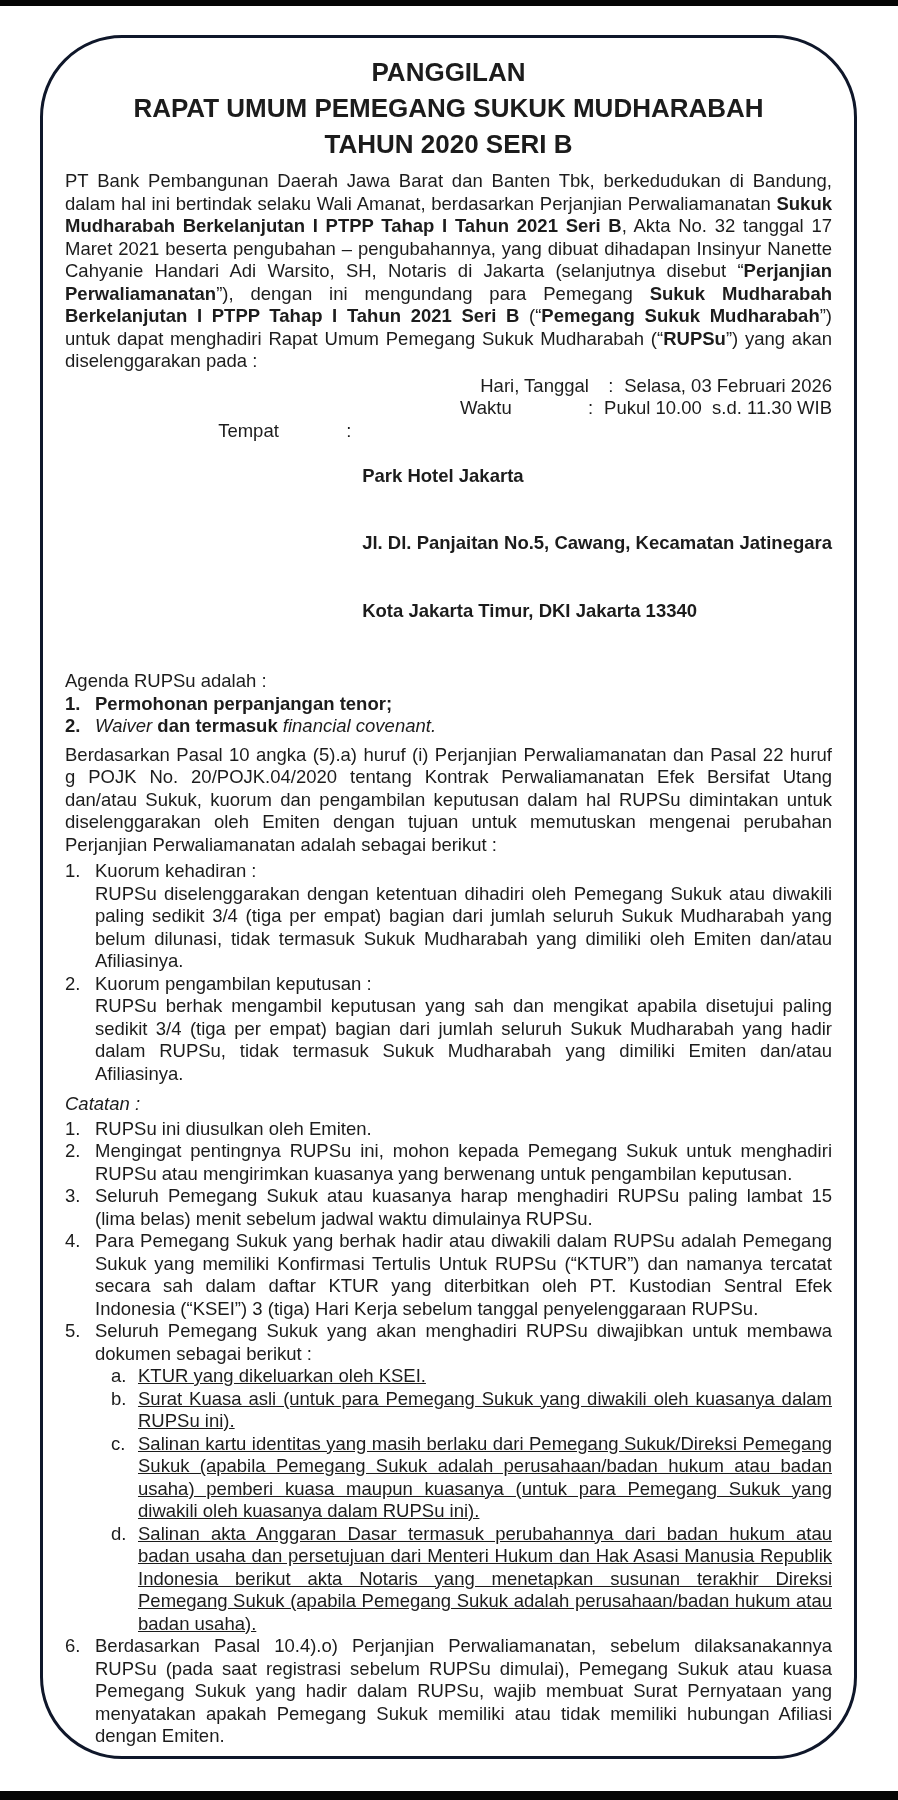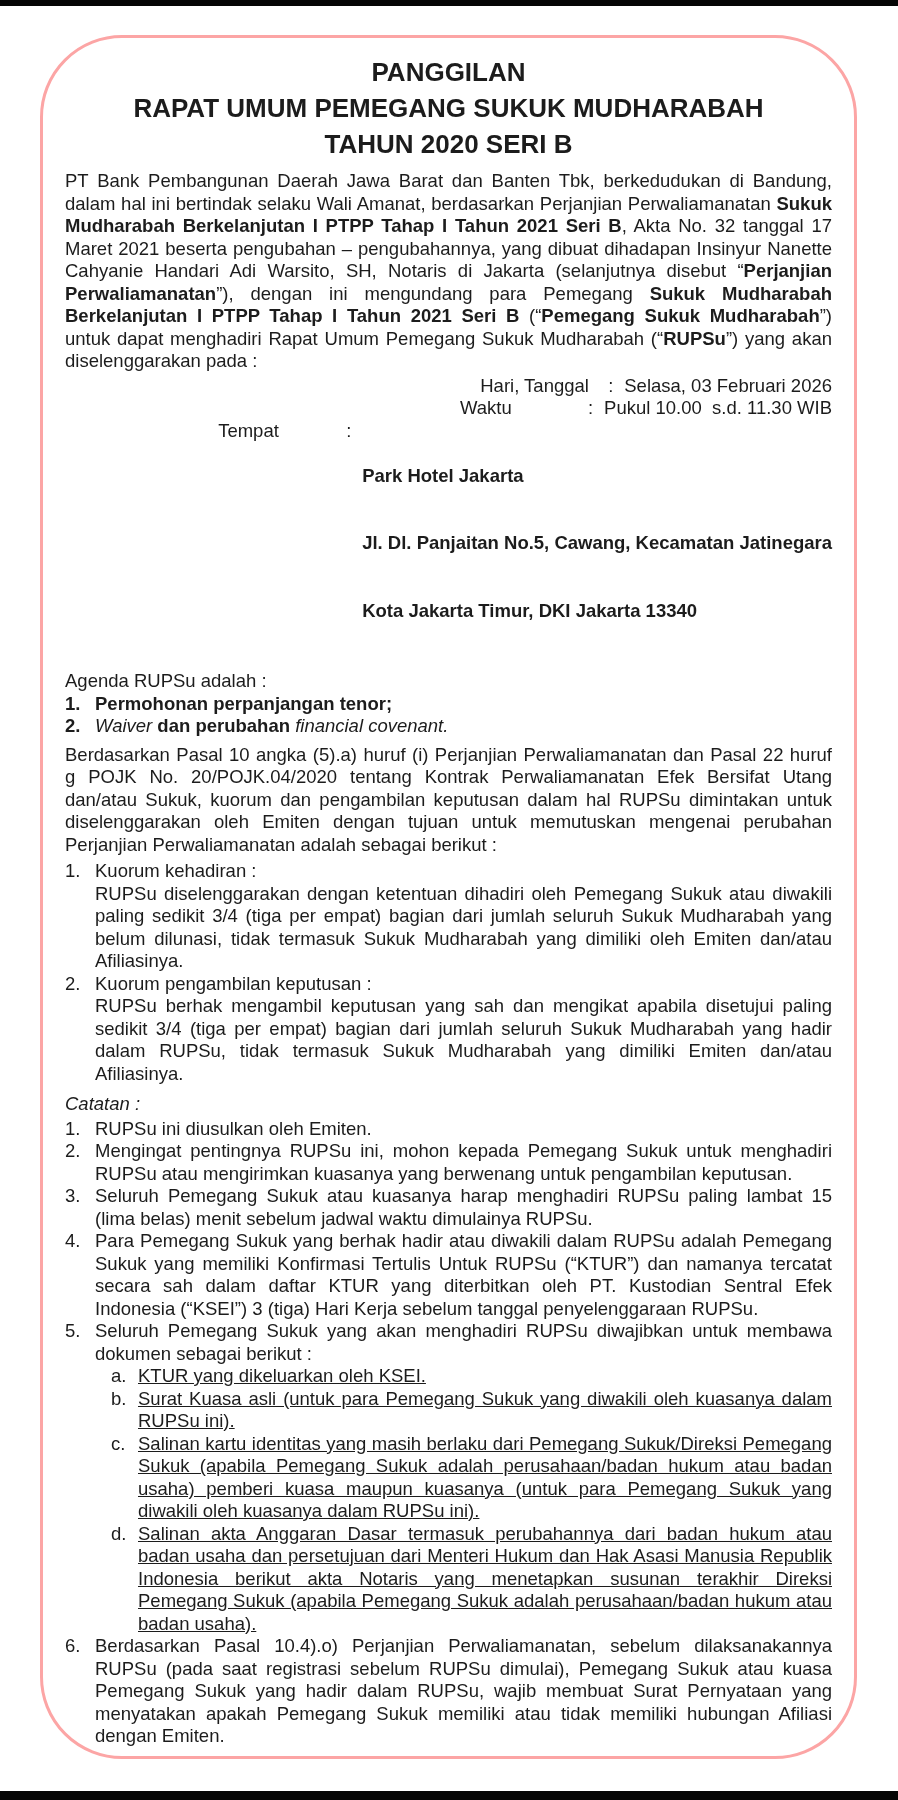--- a/index.html
+++ b/index.html
@@ -5,21 +5,21 @@
   html,body{margin:0;padding:0;}
   body{
     width:898px;height:1800px;position:relative;background:#ffffff;
     font-family:"Liberation Sans",sans-serif;color:#1c1c1c;overflow:hidden;
   }
   .scan-bar{position:absolute;left:0;width:898px;background:#050505;}
   .scan-bar.top{top:0;height:6px;}
   .scan-bar.bottom{top:1791px;height:9px;}
   .notice{
     position:absolute;left:40px;top:35px;width:817px;height:1724px;
-    border:3px solid #fca5a5;border-radius:82px;box-sizing:border-box;
+    border:3px solid #0f172a;border-radius:82px;box-sizing:border-box;
     padding:14px 22px 0 22px;overflow:hidden;background:#fff;
   }
   .title-block{text-align:center;font-weight:bold;font-size:26px;line-height:36px;margin-top:2px;}
   .body-text{font-size:18.5px;line-height:22.5px;}
   .para{text-align:justify;margin:0;}
   .intro{margin-top:8px;}
   .bold{font-weight:bold;}
   .bold-italic{font-weight:normal;font-style:italic;}
 
   .details{margin:2px 0 0 30px;}
@@ -81,21 +81,21 @@
   </div>
 
   <div class="agenda">
     <div>Agenda RUPSu adalah :</div>
     <div class="list-row">
       <div class="list-marker">1.</div>
       <div class="list-body"><span class="bold">Permohonan perpanjangan tenor;</span></div>
     </div>
     <div class="list-row">
       <div class="list-marker">2.</div>
-      <div class="list-body"><span class="bold-italic">Waiver</span><span class="bold"> dan perubahan </span><span class="bold-italic">financial covenant.</span></div>
+      <div class="list-body"><span class="bold-italic">Waiver</span><span class="bold"> dan termasuk </span><span class="bold-italic">financial covenant.</span></div>
     </div>
   </div>
 
   <p class="para legal">Berdasarkan Pasal 10 angka (5).a) huruf (i) Perjanjian Perwaliamanatan dan Pasal 22 huruf g POJK No. 20/POJK.04/2020 tentang Kontrak Perwaliamanatan Efek Bersifat Utang dan/atau Sukuk, kuorum dan pengambilan keputusan dalam hal RUPSu dimintakan untuk diselenggarakan oleh Emiten dengan tujuan untuk memutuskan mengenai perubahan Perjanjian Perwaliamanatan adalah sebagai berikut :</p>
 
   <div class="quorum">
     <div class="list-row">
       <div class="list-marker">1.</div>
       <div class="list-body">
         <div>Kuorum kehadiran :</div>

